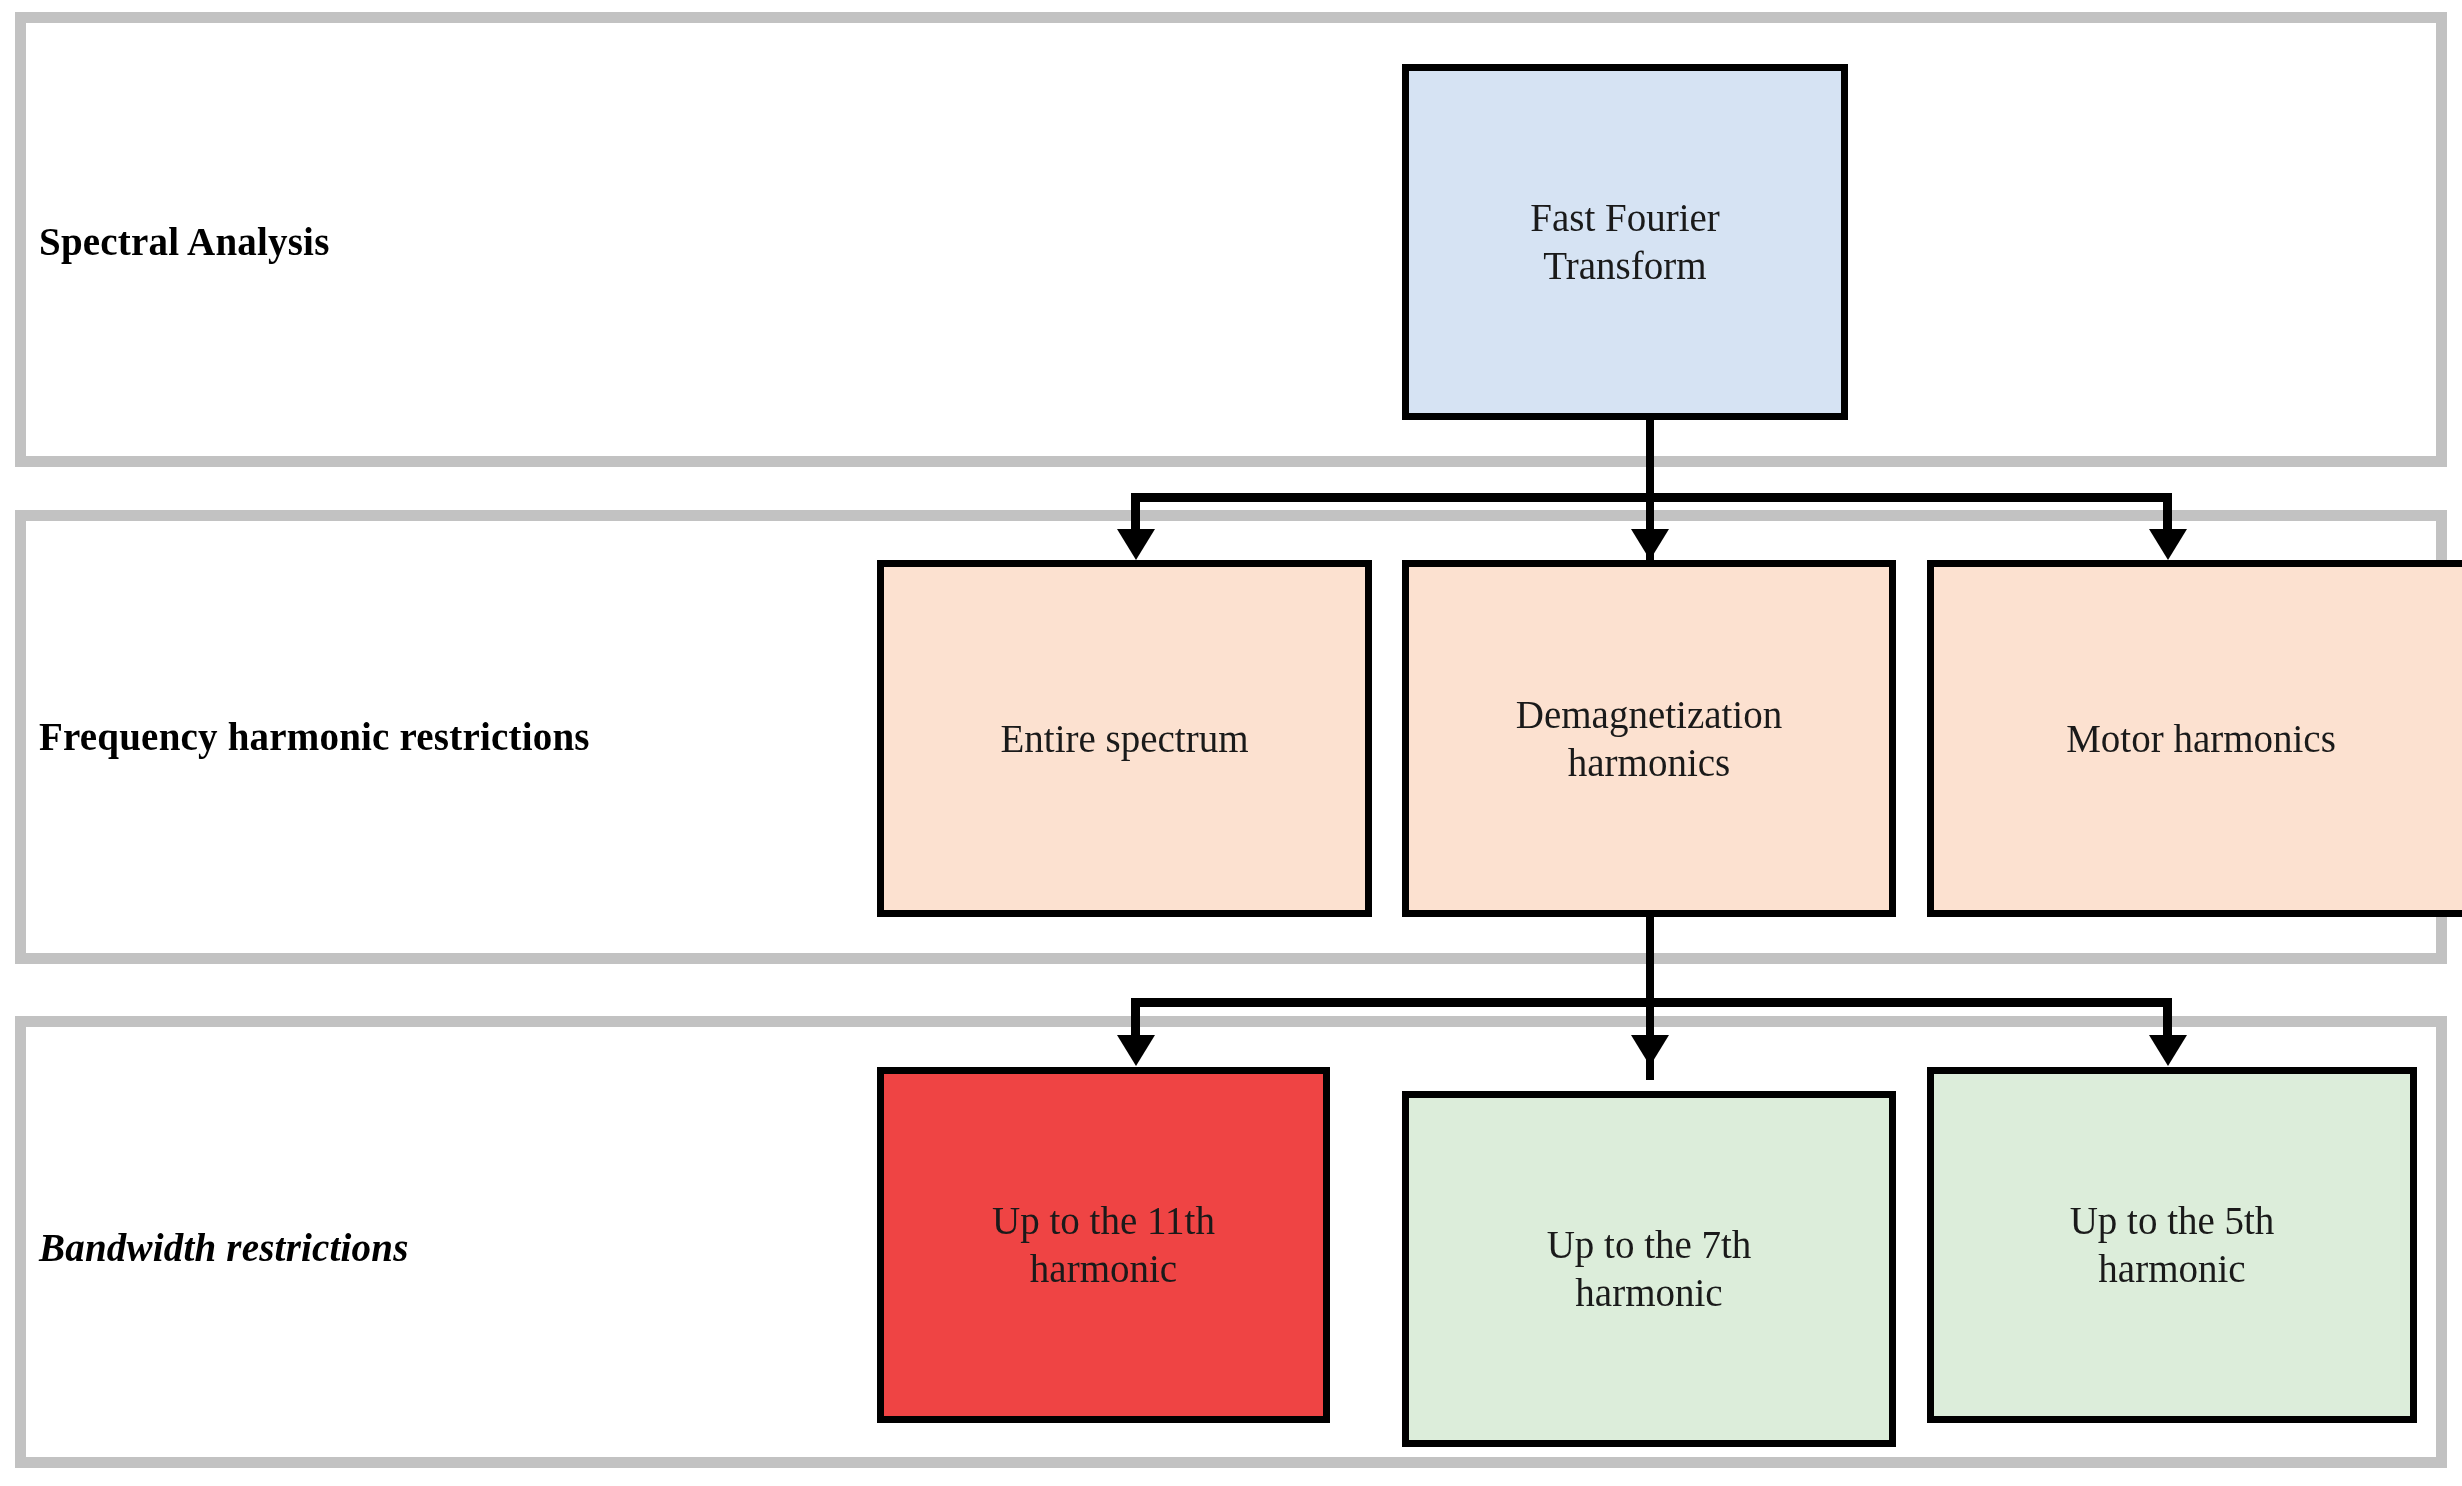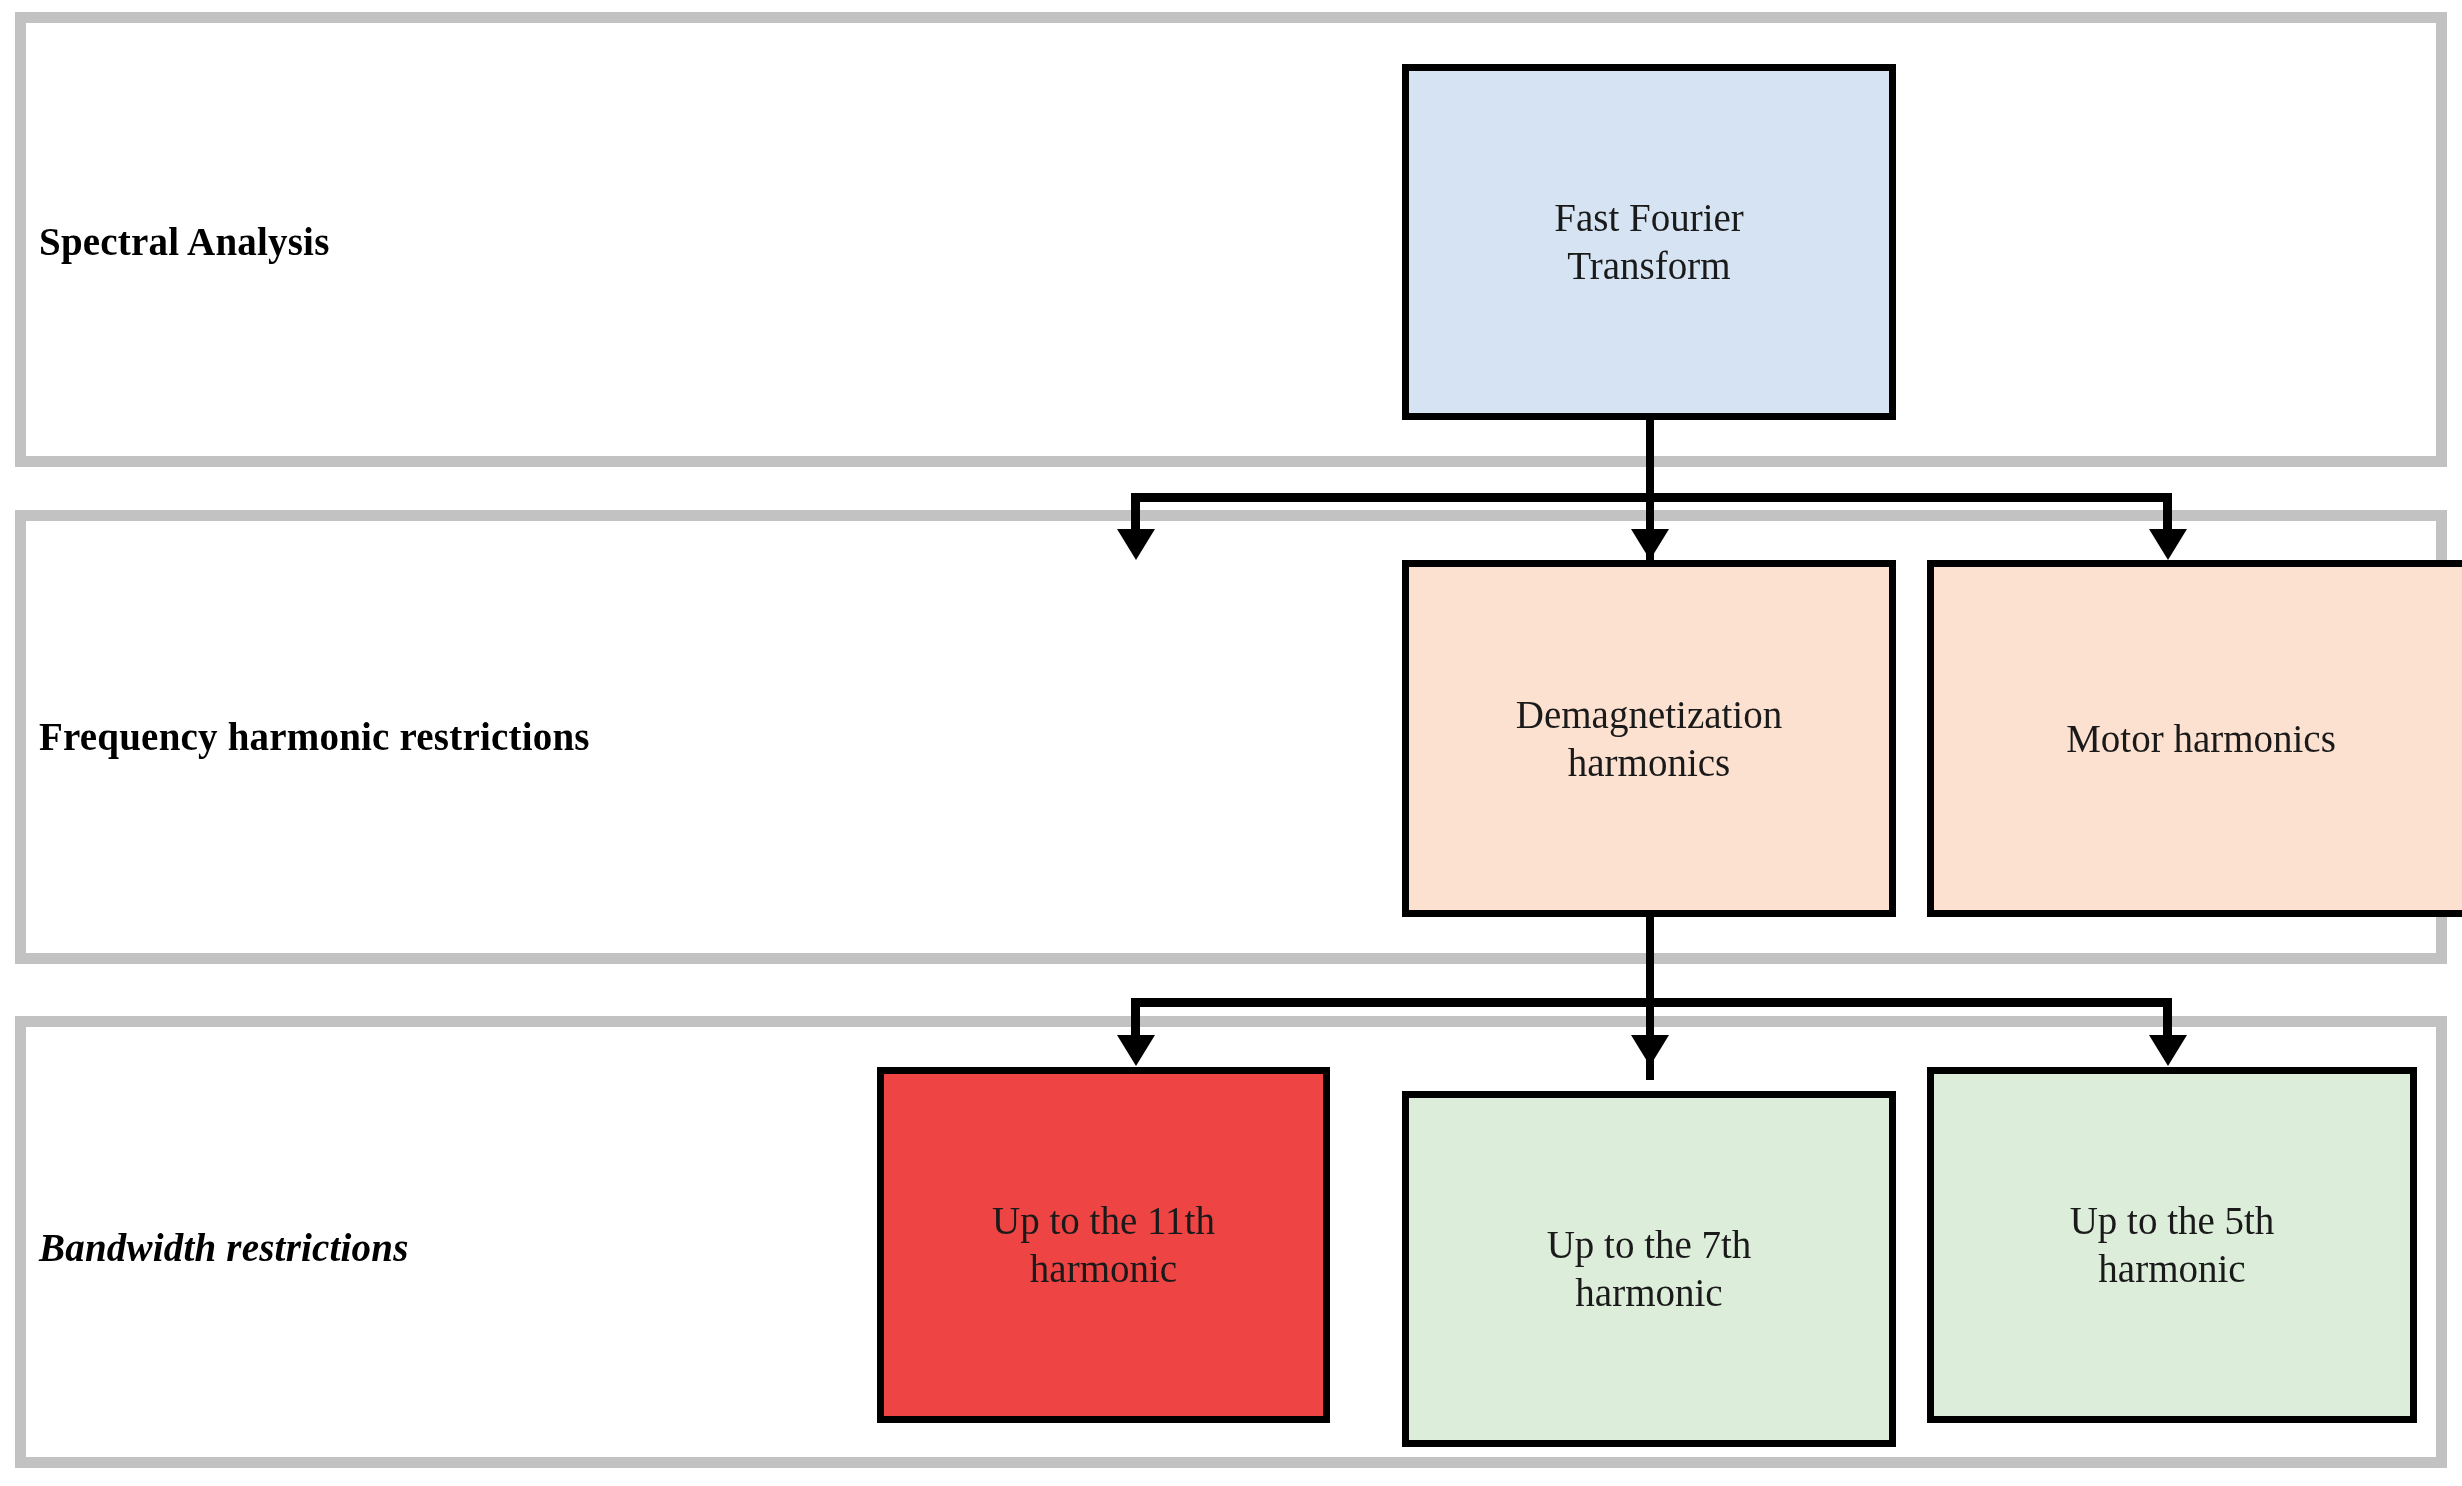--- a/index.html
+++ b/index.html
@@ -51,21 +51,21 @@
     justify-content: center;
     text-align: center;
     font-size: 39px;
     line-height: 1.22;
     color: #1a1a1a;
     padding: 5.1px 12px;
   }
   .node .node-text { display: block; white-space: pre-line; }
 
   #node-fft {
-    left: 1402px; top: 64px; width: 494px; height: 356px;
+    left: 1402px; top: 64px; width: 446px; height: 356px;
     background: #d6e3f3;
   }
 
   #node-entire-spectrum       { left: 877px; top: 560px;  width: 495px; height: 357px; background: #fce1d0; }
   #node-demag-harmonics       { left: 1402px; top: 560px;  width: 494px; height: 357px; background: #fce1d0; }
   #node-motor-harmonics       { left: 1927px; top: 560px;  width: 548px; height: 357px; background: #fce1d0; }
 
   #node-up-to-11th { left: 877px; top: 1067px; width: 453px; height: 356px; background: #ef4444; }
   #node-up-to-7th  { left: 1402px; top: 1067px; width: 494px; height: 356px; background: #dcedda; margin-top: 24px; }
   #node-up-to-5th  { left: 1927px; top: 1067px; width: 490px; height: 356px; background: #dcedda; }
@@ -121,20 +121,23 @@
   </div>
 
   <div class="conn" id="c1-stem"></div>
   <div class="conn" id="c1-bus"></div>
   <div class="conn" id="c1-drop-l"></div>
   <div class="conn" id="c1-drop-r"></div>
   <div class="arrowhead" id="c1-head-l"></div>
   <div class="arrowhead" id="c1-head-c"></div>
   <div class="arrowhead" id="c1-head-r"></div>
 
+  <div class="node" id="node-entire-spectrum">
+    <span class="node-text">Entire spectrum</span>
+  </div>
   <div class="node" id="node-demag-harmonics">
     <span class="node-text">Demagnetization
 harmonics</span>
   </div>
   <div class="node" id="node-motor-harmonics">
     <span class="node-text">Motor harmonics</span>
   </div>
 
   <div class="conn" id="c2-stem"></div>
   <div class="conn" id="c2-bus"></div>

